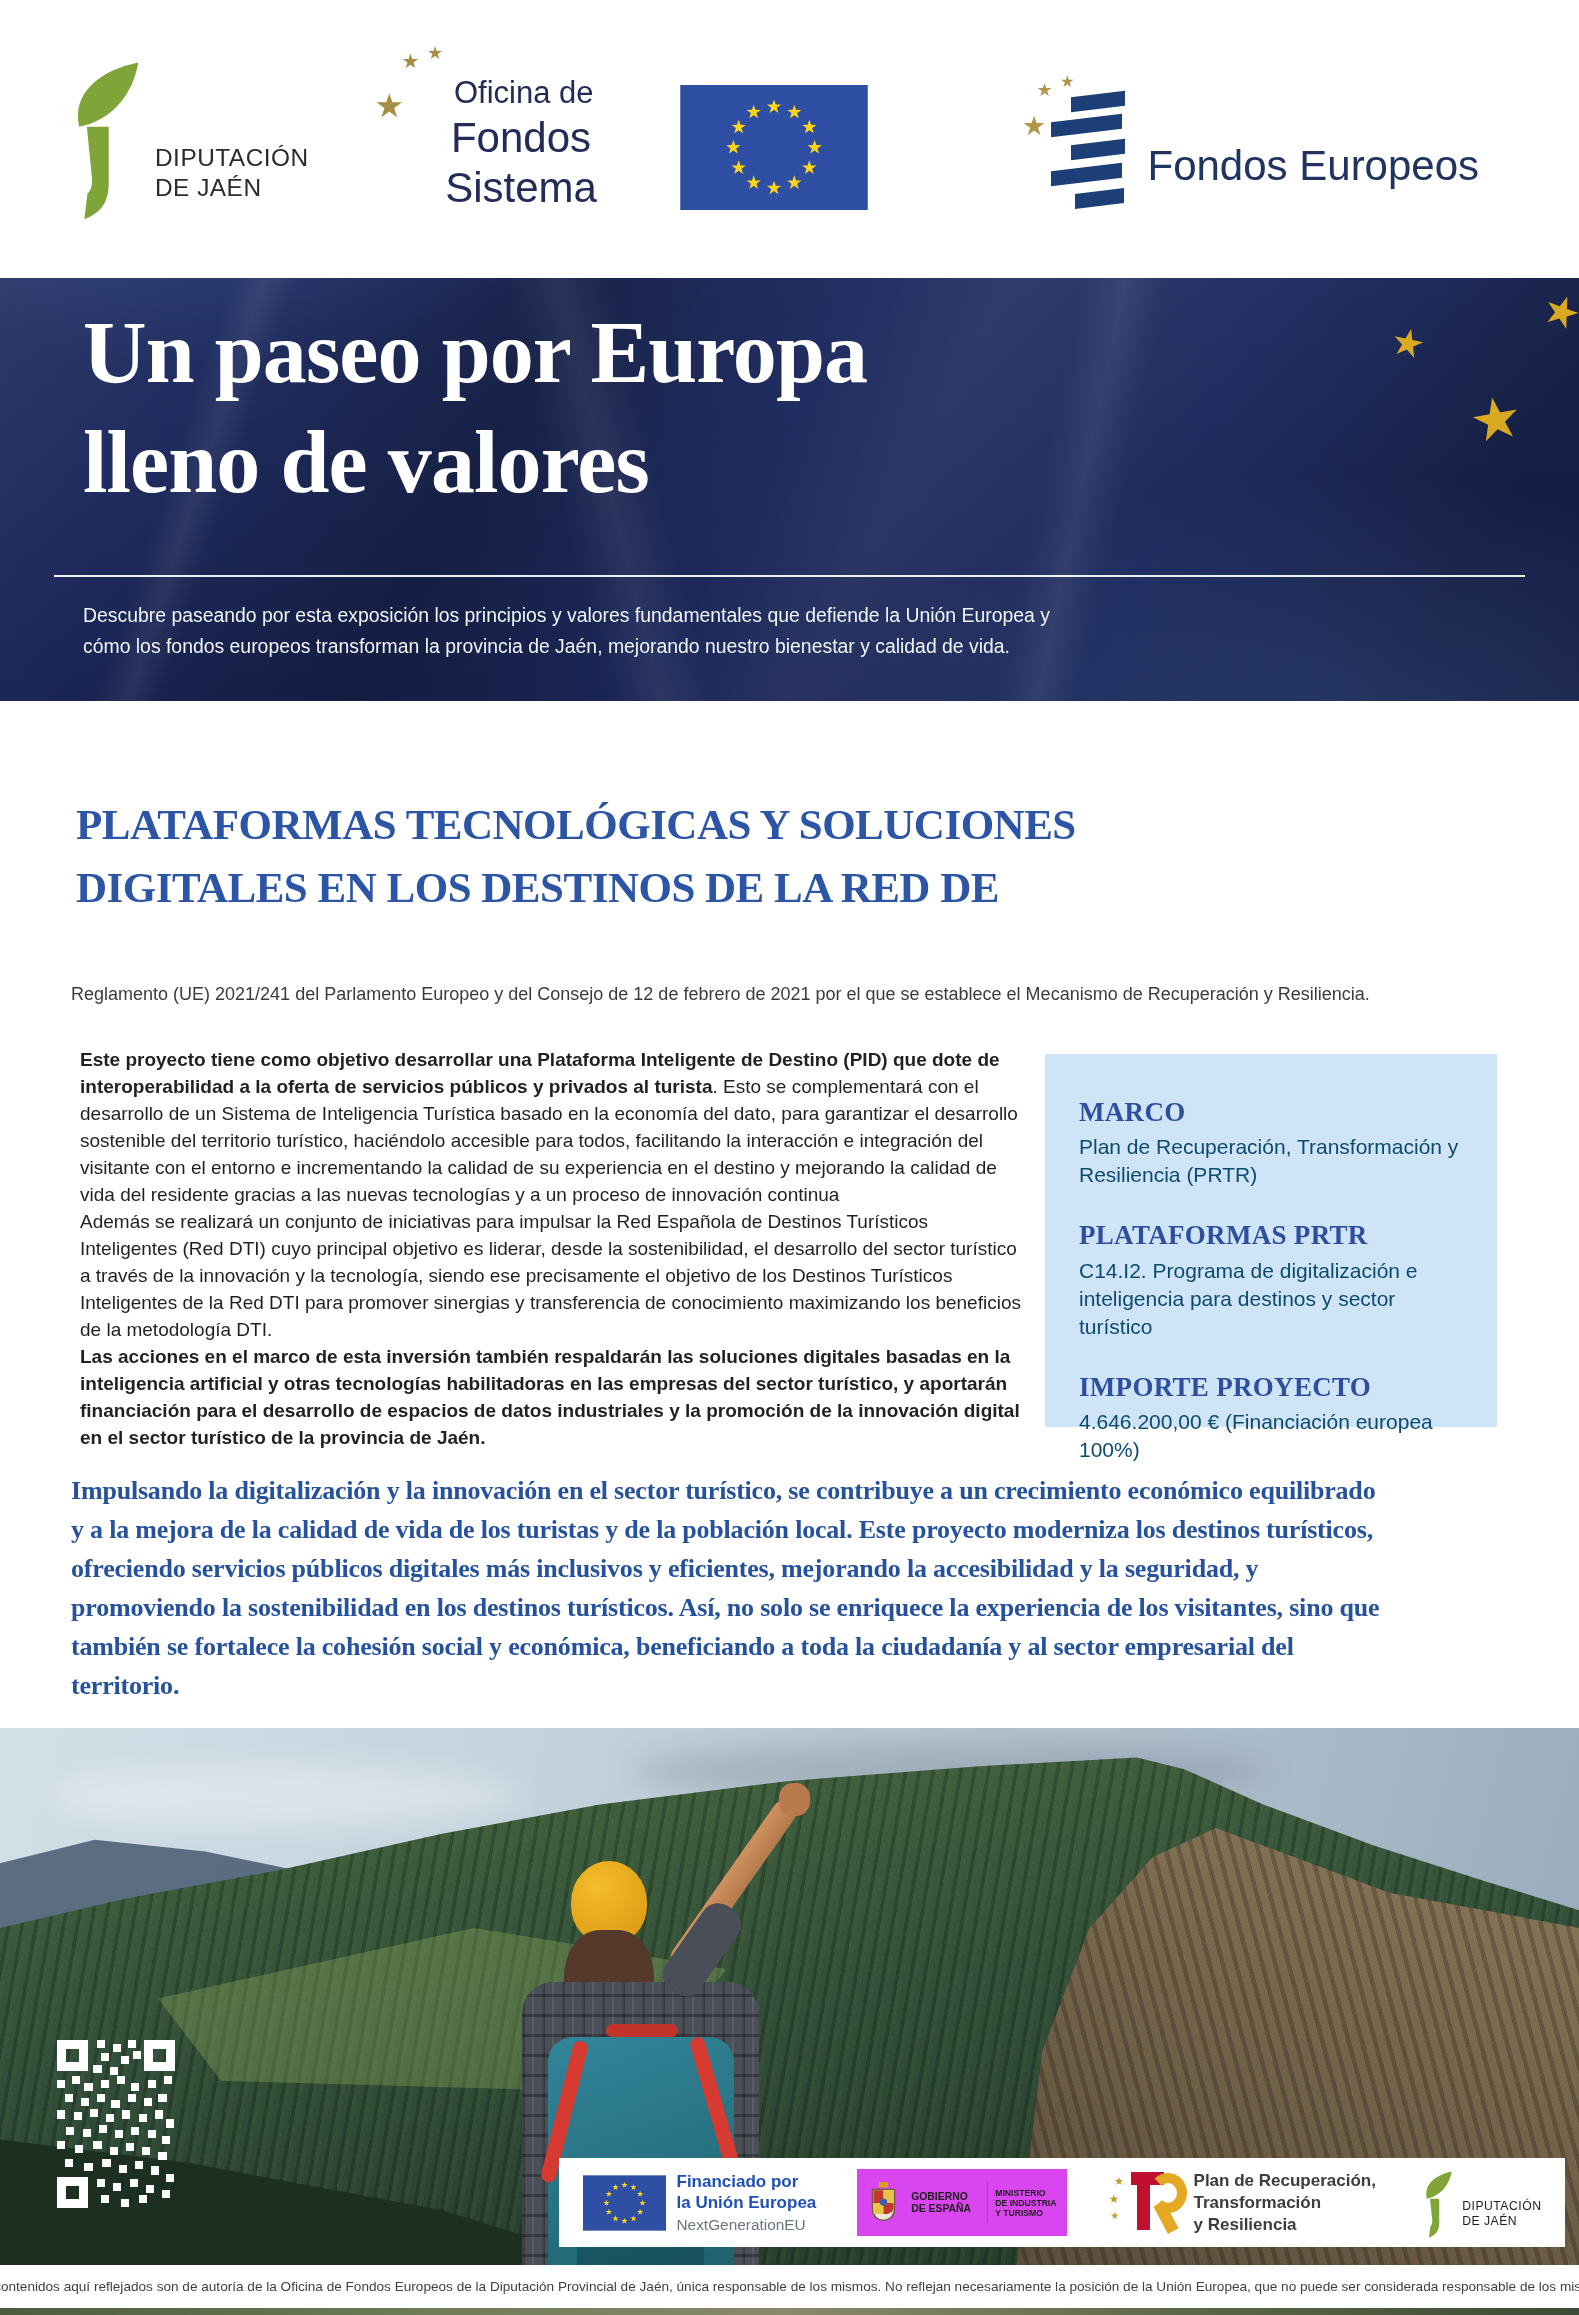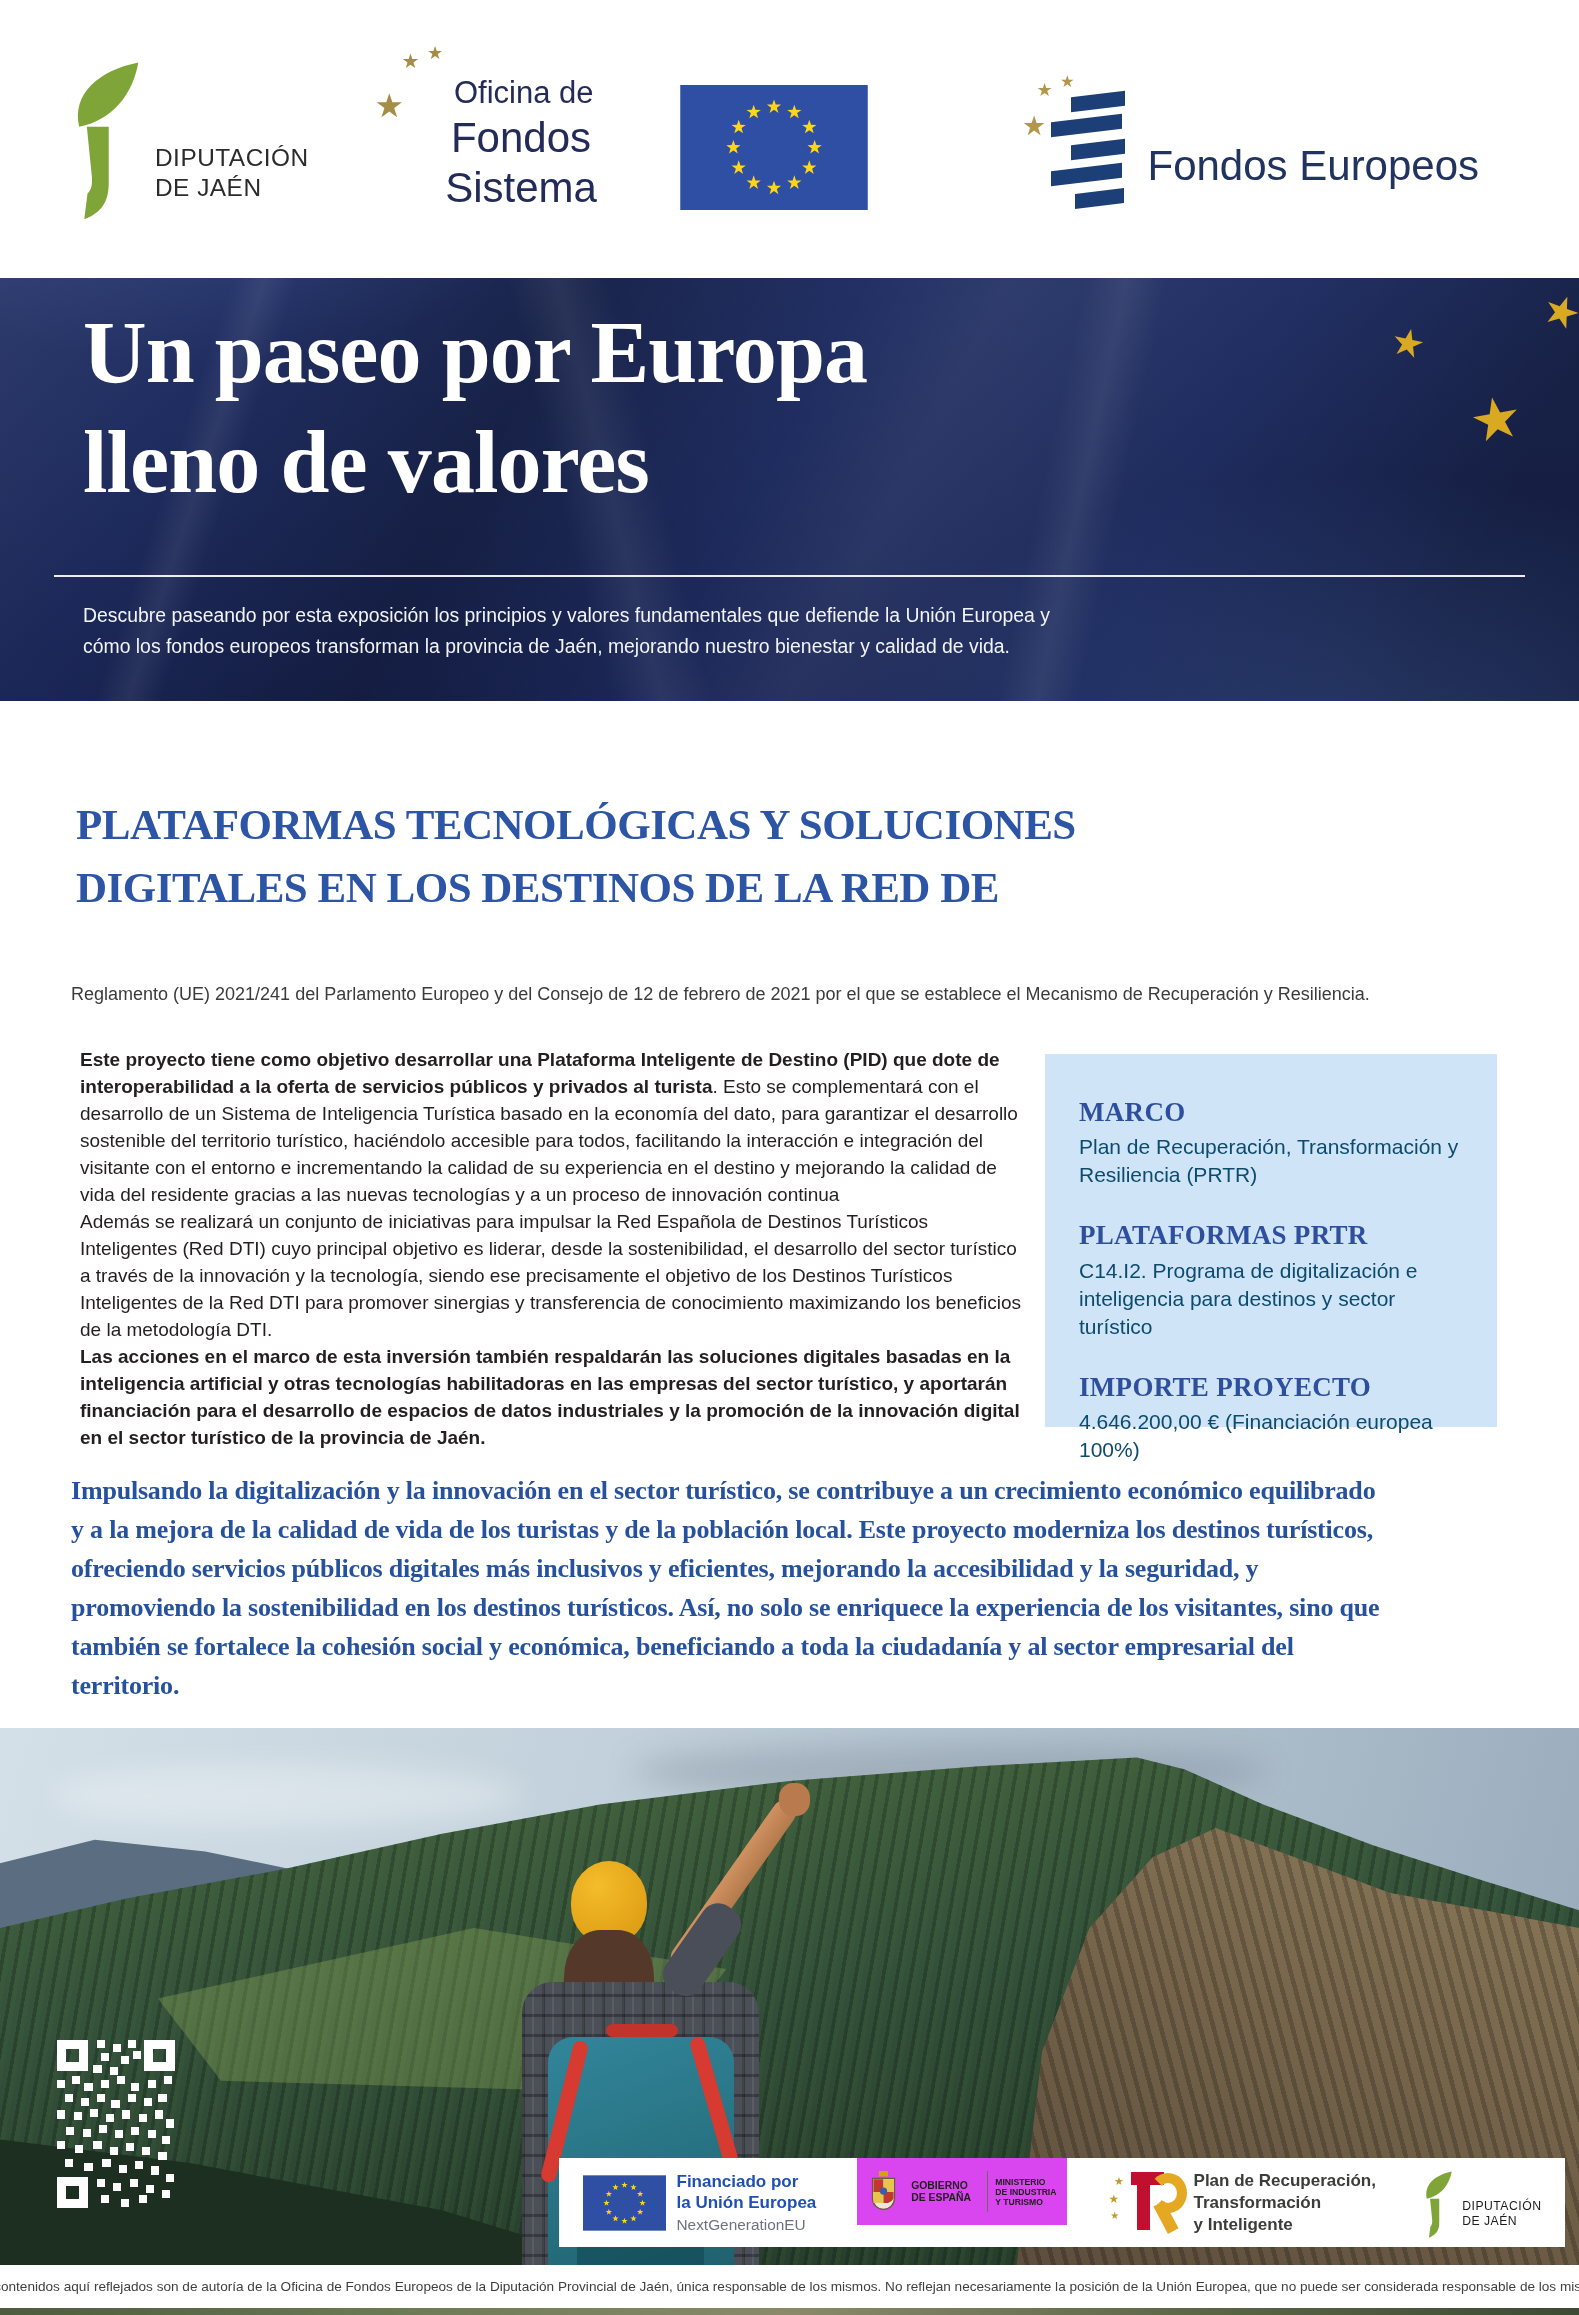--- a/index.html
+++ b/index.html
@@ -95,21 +95,21 @@
      background:linear-gradient(160deg,#32859a 0%,#26707f 55%,#1d5a66 100%);}
   .bp-pocket{position:absolute;left:107px;top:380px;width:127px;height:136px;border-radius:20px;background:rgba(12,60,70,.45);}
   .strap-l{position:absolute;left:87px;top:261px;width:14.5px;height:145px;background:#d63a31;border-radius:7.2px;transform:rotate(14deg);}
   .strap-r{position:absolute;left:237px;top:257px;width:14.5px;height:136px;background:#d63a31;border-radius:7.2px;transform:rotate(-16deg);}
   .strap-top{position:absolute;left:136px;top:246px;width:72px;height:12.7px;background:#c2332b;border-radius:7.2px;}
 
   .qr{position:absolute;left:57px;top:312px;width:118px;height:168px;}
 
   
   .logobar{position:absolute;left:559px;top:430px;width:1006px;height:89px;background:#fff;
-     display:flex;justify-content:space-between;box-sizing:border-box;padding:0 23.5px;}
+     display:flex;align-items:center;justify-content:space-between;box-sizing:border-box;padding:0 23.5px;}
   .lb-eu{display:flex;align-items:center;}
   .lb-eu svg{width:83px;height:56px;}
   .lb-eu-txt{margin-left:11px;}
   .lb-eu-b{font-size:17px;font-weight:700;color:#2050b5;line-height:21px;}
   .lb-eu-g{font-size:15.4px;color:#6b7280;margin-top:2.7px;}
   .gob{display:flex;align-items:stretch;background:#d946ef;height:67px;}
   .gob-crest{width:52px;display:flex;align-items:center;justify-content:center;}
   .gob-txt{display:flex;align-items:center;font-size:10.4px;font-weight:700;color:#1d1d1b;line-height:11.8px;padding:0 9px 0 1.8px;}
   .gob-div{width:0.9px;background:#6b6b5a;margin:12.7px 7.2px;}
   .gob-min{display:flex;align-items:center;font-size:8.6px;font-weight:700;color:#1d1d1b;line-height:10px;padding-right:11px;}
@@ -343,21 +343,21 @@
           <span class="pm-star" style="left:5.4px;top:7.2px;font-size:11px;">★</span>
           <span class="pm-star" style="left:1.8px;top:42px;font-size:10px;">★</span>
           <div class="pm-tbar"></div>
           <div class="pm-tstem"></div>
           <div class="pm-ring"></div>
           <div class="pm-leg"></div>
         </div>
         <div class="prtr-txt">
           <div>Plan de Recuperación,</div>
           <div>Transformación</div>
-          <div>y Inteligente</div>
+          <div>y Resiliencia</div>
         </div>
       </div>
 
       <div class="lb-jaen">
         <svg viewBox="0 0 70 120">
           <path d="M18,52 C12,26 34,8 64,2 C60,26 44,47 18,52 Z" fill="#7fa539"></path>
           <path d="M24,52 h17 v44 c0,15 -6,23 -19,28 l2.5,-20 c3.5,-3 3.5,-8 3.5,-12 Z" fill="#7fa539"></path>
         </svg>
         <div class="lb-jaen-txt">
           <div>DIPUTACIÓN</div>

